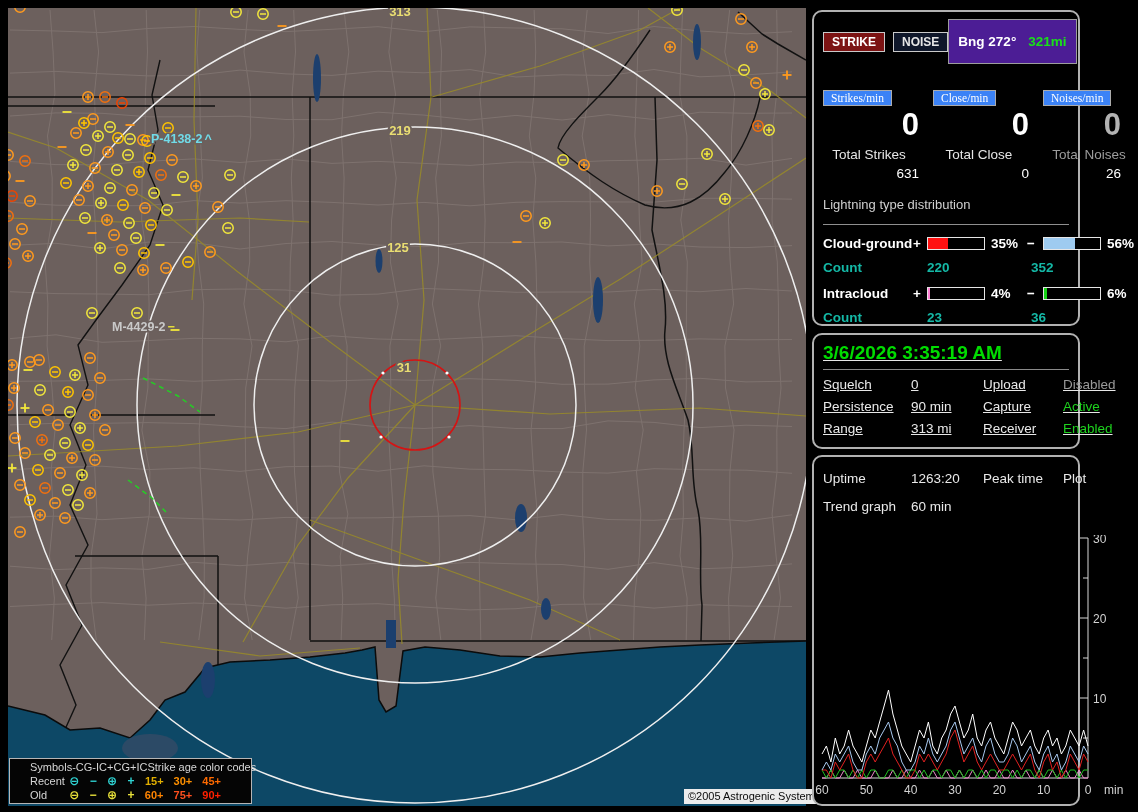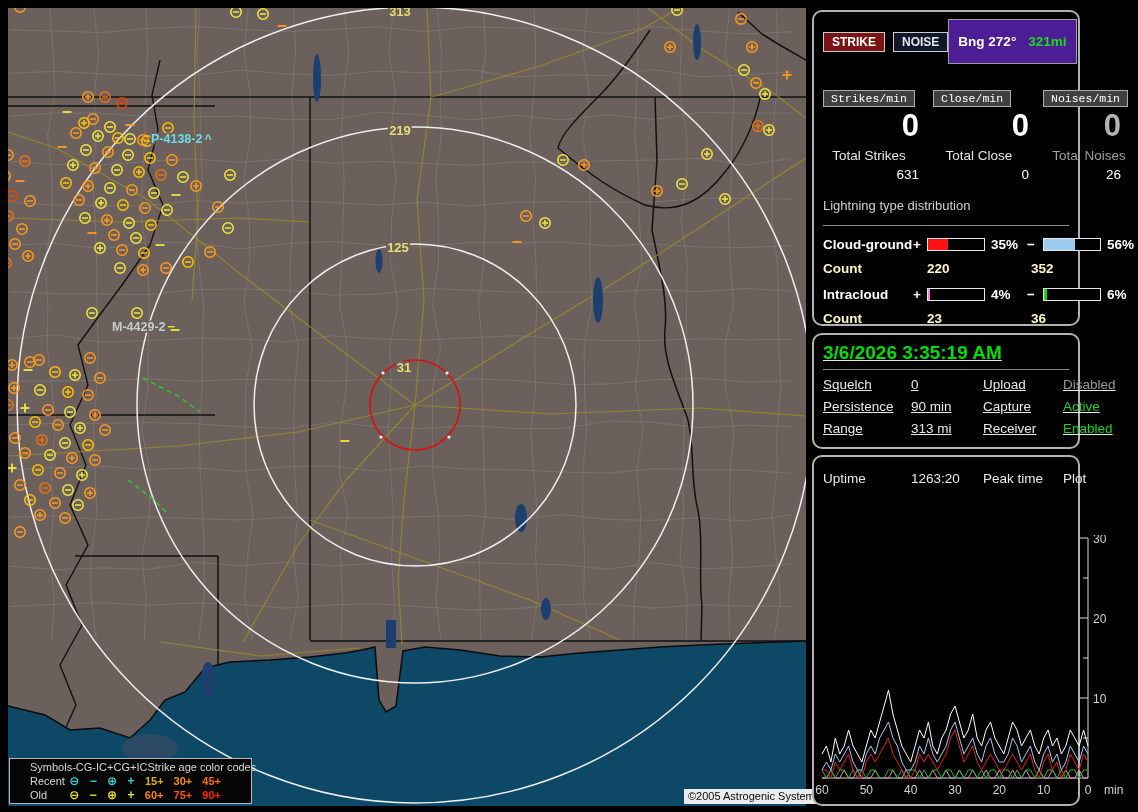--- a/index.html
+++ b/index.html
@@ -31,37 +31,37 @@
 
   .btn-row{display:flex;align-items:center;}
   .pbtn{font-family:inherit;font-weight:bold;font-size:12px;padding:2px 8px;cursor:default;}
   #strike-btn{background:#7c1313;color:#fff;border:1px solid #c9c9c9;}
   #noise-btn{background:#0f172a;color:#e6e6e6;border:1px solid #c9c9c9;margin-left:8px;}
   #bng{margin-left:auto;border:1px solid #9d9d9d;background:#4c1d95;color:#fff;
     font-weight:bold;font-size:13.5px;padding:14px 9px;white-space:nowrap;}
   #bng .val{color:#19e019;margin-left:12px;}
 
   #counters{display:grid;grid-template-columns:110px 110px 92px;margin-top:24px;}
-  .minbtn{font-family:Liberation Mono, monospace;background:#404040;color:#fff;border:1px solid #ababab;
+  .minbtn{font-family:Liberation Serif, serif;background:#3b82f6;color:#fff;border:1px solid #ababab;
     font-size:11.5px;padding:1px 7px;justify-self:start;cursor:default;}
   .rate{font-size:31px;font-weight:bold;color:#fff;text-align:right;padding-right:14px;margin-top:1px;}
   .tlabel{font-size:13.5px;color:#e6e6e6;margin-top:4px;text-align:center;width:92px;}
   .tval{font-size:13.5px;color:#fff;text-align:right;padding-right:14px;margin-top:4px;}
   .muted .rate{color:#b3b3b3;}
   .muted .tlabel{color:#9d9d9d;}
 
   #dist-title{margin-top:16px;color:#cfcfcf;font-size:13px;
     border-bottom:1px solid #8f8f8f;padding-bottom:12px;}
   .drow{display:grid;grid-template-columns:90px 14px 58px 42px 16px 58px auto;
     align-items:center;margin-top:11px;font-size:13.5px;font-weight:bold;color:#fff;}
   .bar{height:11px;border:1px solid #e6e6e6;background:#000;position:relative;}
   .bar i{position:absolute;left:0;top:0;bottom:0;display:block;}
   .pct{padding-left:6px;}
   .crow{display:grid;grid-template-columns:104px 104px auto;font-size:13.5px;
-    font-weight:bold;color:#fef9c3;margin-top:9px;}
+    font-weight:bold;color:#14b8a6;margin-top:9px;}
 
   #datetime{color:#00dc00;font-size:19px;font-weight:bold;
     border-bottom:1px solid #8a8a8a;padding-bottom:5px;}
   .srow{display:grid;grid-template-columns:88px 72px 80px auto;
     font-size:13.5px;color:#e9e9e9;margin-top:7px;}
   #box2 .srow:first-of-type{margin-top:11px;}
   .dim{color:#9a9a9a;}
   .grn{color:#1ed21e;}
 
   #box3 .srow{grid-template-columns:88px 72px 80px auto;}
@@ -875,20 +875,24 @@
     </div>
   </div>
 
   <div class="box" id="box3">
     <div class="srow">
       <span>Uptime</span>
       <span>1263:20</span>
       <span>Peak time</span>
       <span>Plot</span>
     </div>
+    <div class="trow">
+      <span>Trend graph</span>
+      <span>60 min</span>
+    </div>
   </div>
 
   <svg id="trend" width="316" height="266">
       <line x1="7" y1="243" x2="273" y2="243" stroke="#d8d8d8" stroke-width="1"></line>
       <line x1="273" y1="243" x2="273" y2="3" stroke="#d8d8d8" stroke-width="1"></line>
       <line x1="265" y1="163" x2="273" y2="163" stroke="#d8d8d8" stroke-width="1"></line>
       <text x="278" y="168" style="font:12px &quot;Liberation Sans&quot;,sans-serif;fill:#d2d2d2;">10</text>
       <line x1="265" y1="83" x2="273" y2="83" stroke="#d8d8d8" stroke-width="1"></line>
       <text x="278" y="88" style="font:12px &quot;Liberation Sans&quot;,sans-serif;fill:#d2d2d2;">20</text>
       <line x1="265" y1="3" x2="273" y2="3" stroke="#d8d8d8" stroke-width="1"></line>

